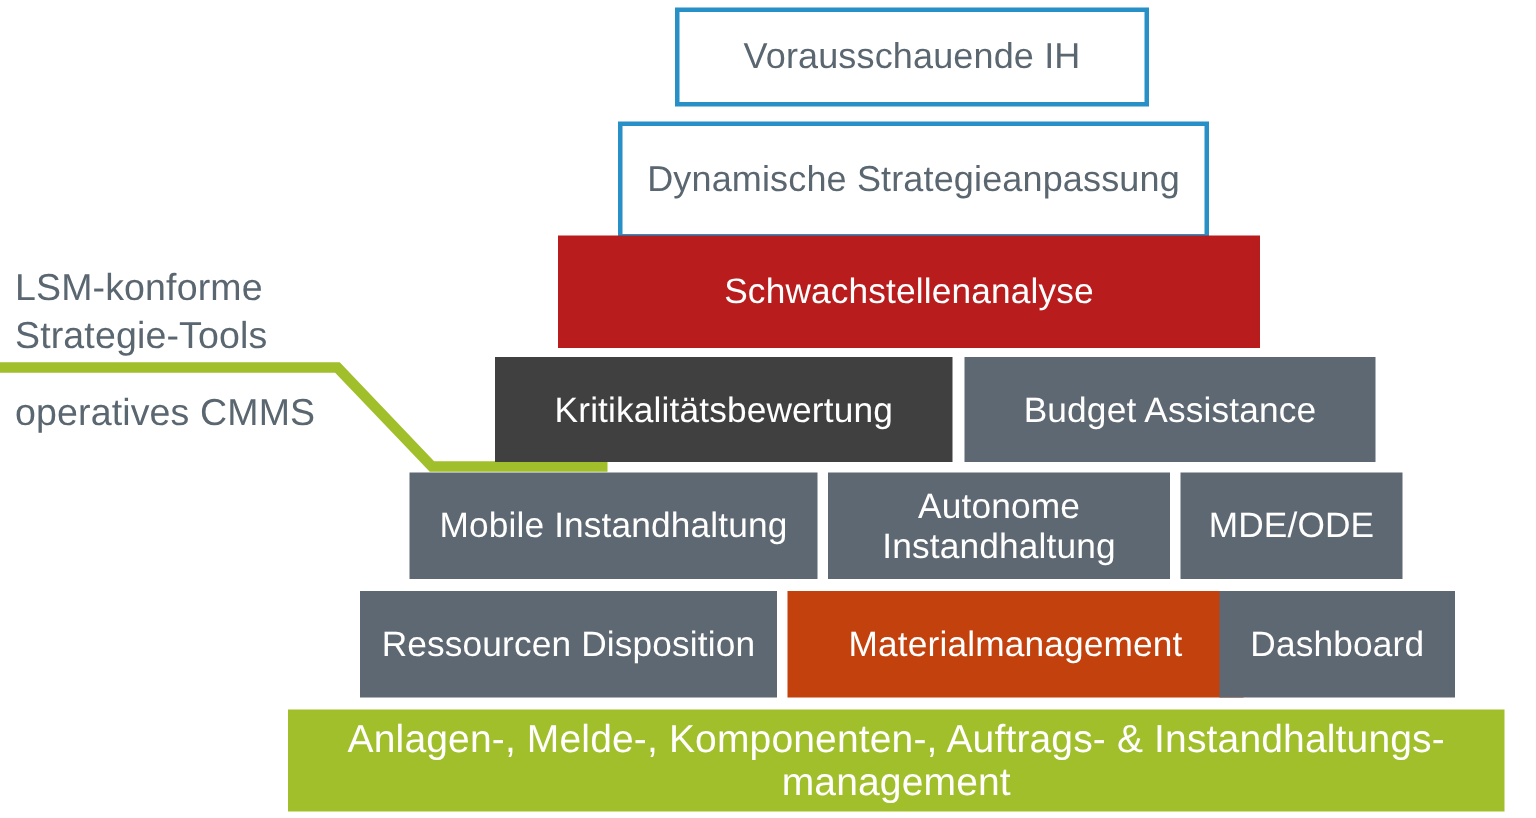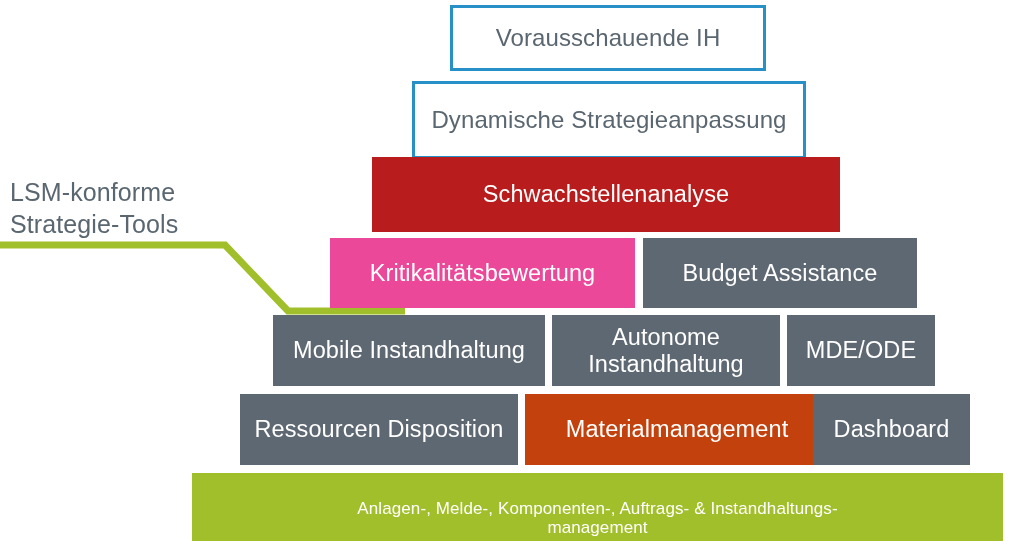--- a/index.html
+++ b/index.html
@@ -35,23 +35,22 @@
   .tile.solid {
     background: #5e6872;
     color: #ffffff;
     font-size: 23.5px;
     padding: 2px 10px;
   }
 
   .tile.green {
     background: #a1bf2b;
     color: #ffffff;
-    font-size: 17px;
+    font-size: 26px;
     padding: 4px 14px;
-    align-items: flex-end;
   }
 
   .tile.outline {
     background: #ffffff;
     border: 3px solid #0f172a;
     color: #5e6872;
     font-size: 24px;
     padding: 2px 10px;
   }
 
@@ -89,21 +88,21 @@
   </div>
 
   <div class="tile outline" style="left: 412px; top: 81px; width: 394px; height: 78px; background: rgb(255, 255, 255); border-color: rgb(38, 144, 199); color: rgb(90, 102, 112);">
     <span>Dynamische Strategieanpassung</span>
   </div>
 
   <div class="tile solid" style="left: 372px; top: 157px; width: 468px; height: 75px; background: #b91c1c; color: rgb(255, 255, 255);">
     <span>Schwachstellenanalyse</span>
   </div>
 
-  <div class="tile solid" style="left: 330px; top: 238px; width: 305px; height: 70px; background: #ec4899; color: rgb(255, 255, 255);">
+  <div class="tile solid" style="left: 330px; top: 238px; width: 305px; height: 70px; background: #404040; color: rgb(255, 255, 255);">
     <span>Kritikalitätsbewertung</span>
   </div>
   <div class="tile solid" style="left: 643px; top: 238px; width: 274px; height: 70px; background: rgb(94, 104, 114); color: rgb(255, 255, 255);">
     <span>Budget Assistance</span>
   </div>
 
   <div class="tile solid" style="left: 273px; top: 315px; width: 272px; height: 71px; background: rgb(94, 104, 114); color: rgb(255, 255, 255);">
     <span>Mobile Instandhaltung</span>
   </div>
   <div class="tile solid" style="left: 552px; top: 315px; width: 228px; height: 71px; background: rgb(94, 104, 114); color: rgb(255, 255, 255);">
@@ -124,14 +123,15 @@
     <span>Dashboard</span>
   </div>
 
   <div class="tile green" style="left: 192px; top: 473px; width: 811px; height: 68px; background: rgb(161, 191, 43); color: rgb(255, 255, 255);">
     <span style="white-space:pre-line;">Anlagen-, Melde-, Komponenten-, Auftrags- &amp; Instandhaltungs-
 management</span>
   </div>
 
   <div class="side-label" style="left: 10px; top: 176px; width: 210px; color: rgb(90, 102, 112);">LSM-konforme
 Strategie-Tools</div>
+  <div class="side-label" style="left: 10px; top: 259px; width: 230px; color: rgb(90, 102, 112);">operatives CMMS</div>
 
 </div>
 
 </body></html>

